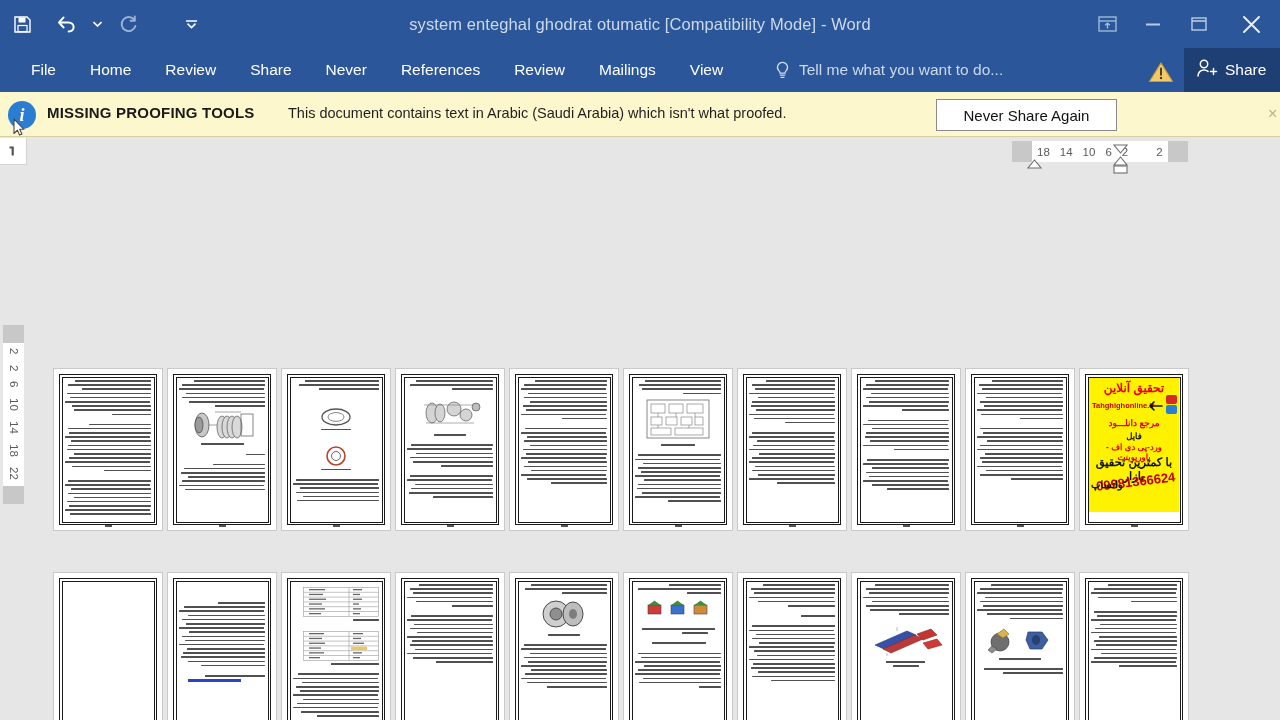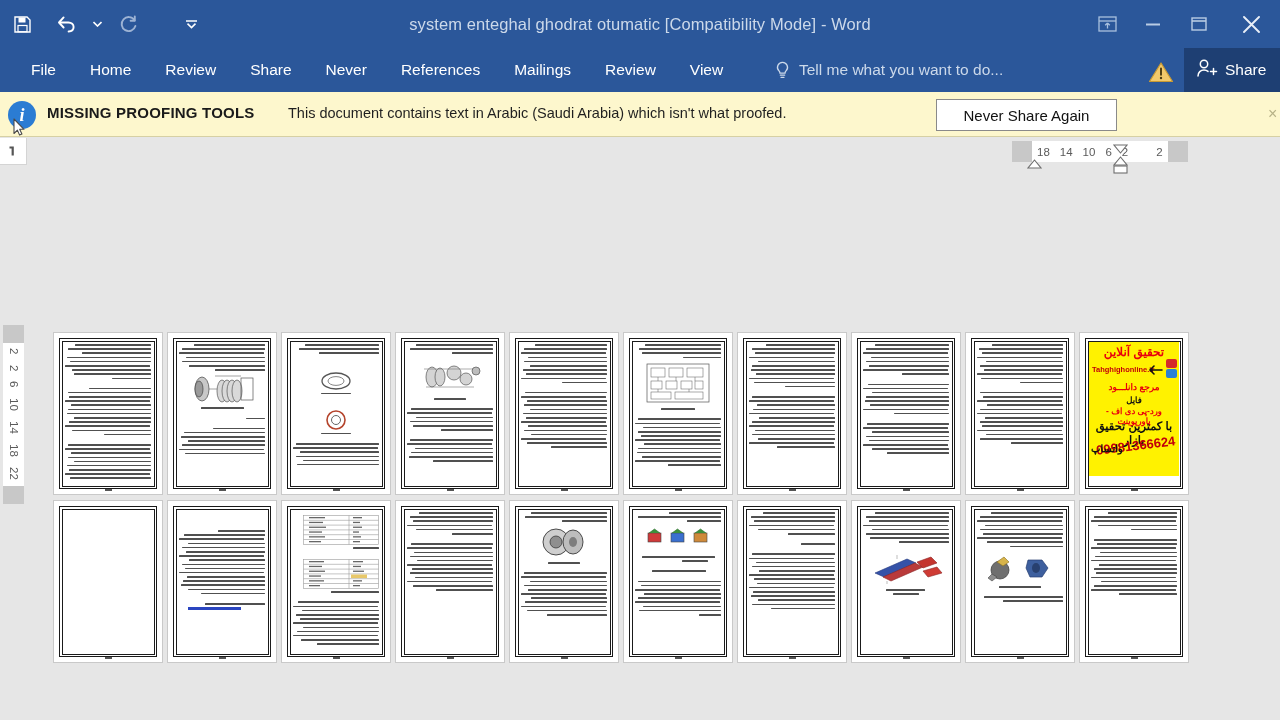--- a/index.html
+++ b/index.html
@@ -115,21 +115,21 @@
     writing-mode:vertical-rl;
     display:flex;align-items:center;gap:10px;padding:5px 0;
     letter-spacing:.2px;
   }
 
   
   .pages{
     position:absolute;left:53px;top:332px;
     display:flex;flex-direction:column;gap:5px;
   }
-  .prow{display:flex;gap:4px;}
+  .prow{display:flex;gap:4px;margin-top:36px;}
   .page{
     width:110px;height:163px;background:#ffffff;
     border:1px solid #c9c9c9;box-sizing:border-box;
     padding:4px;position:relative;
   }
   .pframe{
     position:absolute;left:5px;top:5px;right:5px;bottom:5px;
     border:1.6px solid #1a1a1a;
   }
   .pframe:after{
@@ -223,22 +223,22 @@
   </div>
 
   <div class="ribbonbar">
     <div class="tabs">
       <div class="tab">File</div>
       <div class="tab">Home</div>
       <div class="tab">Review</div>
       <div class="tab">Share</div>
       <div class="tab">Never</div>
       <div class="tab">References</div>
+      <div class="tab">Review</div>
       <div class="tab">Mailings</div>
-      <div class="tab">Review</div>
       <div class="tab">View</div>
     </div>
 
     <div class="tellme">
       <span class="bulb">
         <svg width="15" height="19" viewBox="0 0 15 19">
             <path d="M7.5 1.3A5 5 0 0 0 4 9.9c.7.8 1 1.4 1 2.3h5c0-.9.3-1.5 1-2.3A5 5 0 0 0 7.5 1.3Z" fill="none" stroke="#ccd9ea" stroke-width="1.3"></path>
             <path d="M5.3 14.1h4.4M6 16.3h3" stroke="#ccd9ea" stroke-width="1.3" stroke-linecap="round"></path>
           </svg>
       </span>

